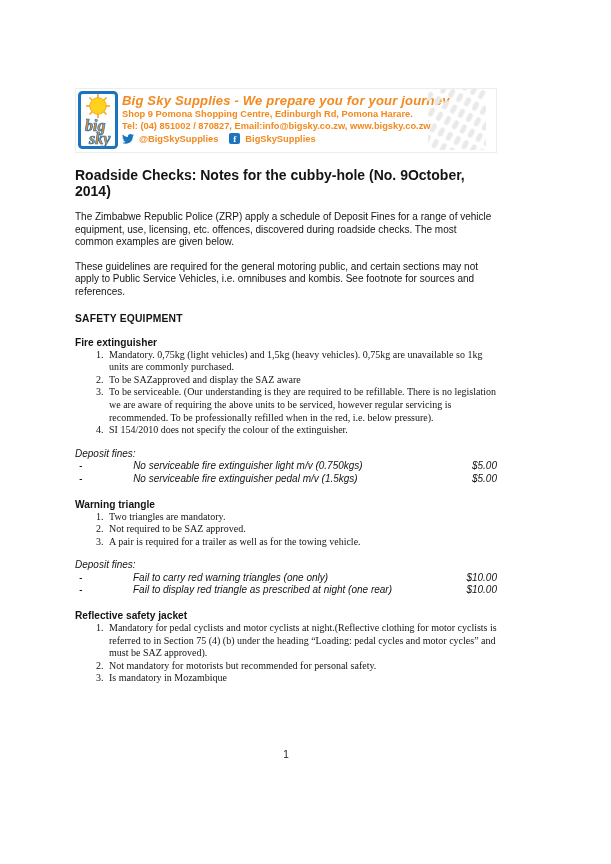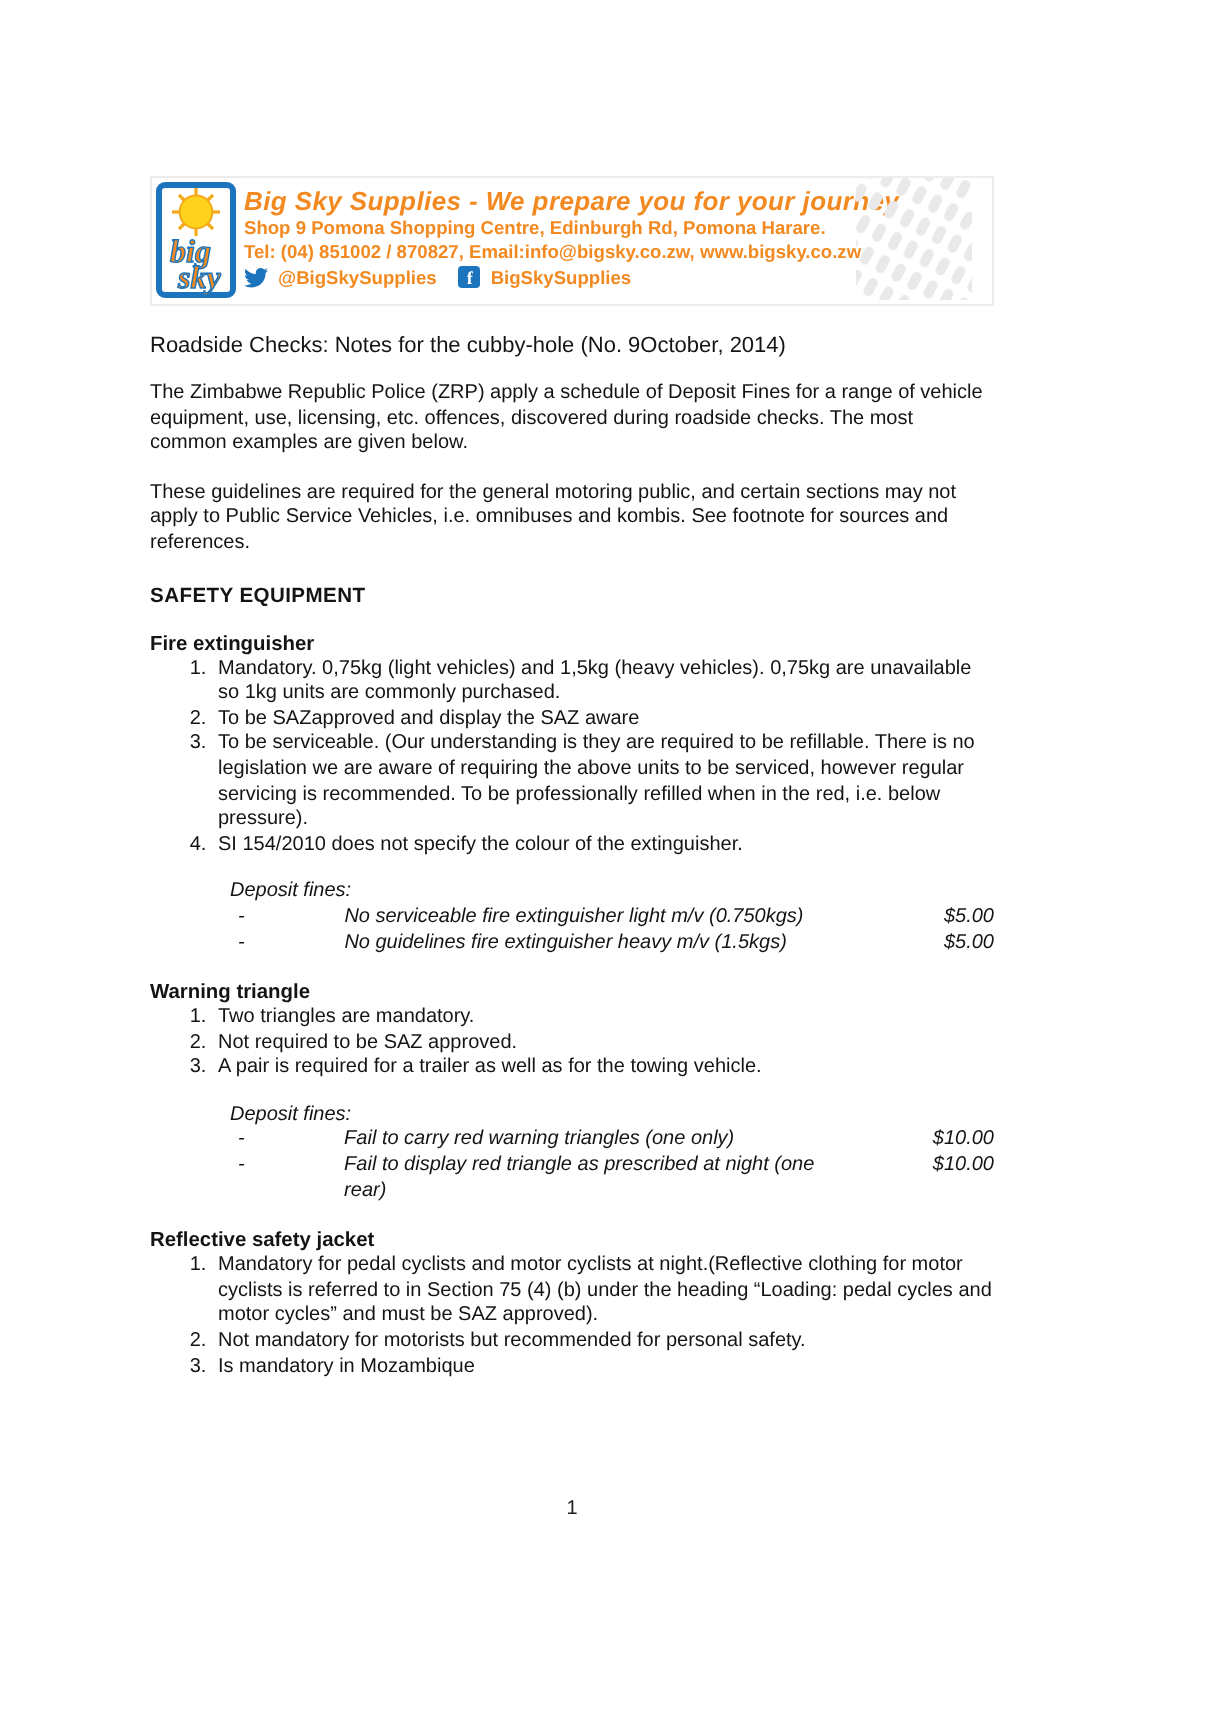--- a/index.html
+++ b/index.html
@@ -36,30 +36,30 @@
   .social { display:flex; align-items:center; gap:5px; margin-top:1px; }
   .social .handle { font-size:9.3px; font-weight:bold; color:#F28A21; }
   .fb-badge {
     display:inline-flex; align-items:center; justify-content:center;
     width:11px; height:11px; border-radius:2px;
     background:#1C75BC; color:#fff; font-size:9px; font-weight:bold;
     font-family:"Liberation Serif", serif; margin-left:6px;
   }
   .tire { position:absolute; right:0; top:0; height:61px; }
   
-  .doc-title { font-size:11px; font-weight:normal; margin:14px 0 0 0; }
+  .doc-title { font-size:14px; font-weight:bold; margin:14px 0 0 0; }
   .para { font-size:10px; line-height:12.6px; margin:12px 0 0 0; }
   .sec-heading { font-size:10.3px; font-weight:bold; margin:14px 0 0 0; letter-spacing:0.2px; }
   .sub-heading { font-size:10.2px; font-weight:bold; margin:13px 0 0 0; }
   ol.num-list {
     margin:1px 0 0 0; padding:0 0 0 31px;
-    font-size:10px; line-height:12.6px;
+    font-size:10px; line-height:12.6px;font-family:Liberation Serif, serif;
   }
   ol.num-list li { padding-left:3px; margin:0; }
-  .fines { margin-top:11px; font-style:italic; font-size:10px; line-height:12.6px;margin-left:40px; }
+  .fines { margin-top:11px; font-style:italic; font-size:10px; line-height:12.6px; }
   .fines-label { font-style:italic; }
   .fine-row { display:flex;gap:47px; }
   .fine-row .dash { width:13px; padding-left:4px; box-sizing:border-box; }
   .fine-row .dash::before { content:"-"; }
   .fine-row .desc { width:368px; }
   .fine-row .amount { flex:1; white-space:nowrap; }
   
   .footer {
     position:absolute; left:75px; top:749px; width:422px;
     text-align:center; font-size:10px; color:#222;
@@ -134,21 +134,21 @@
       </ol>
       <div class="fines">
         <div class="fines-label">Deposit fines:</div>
         <div class="fine-row">
           <span class="dash"></span>
           <span class="desc">No serviceable fire extinguisher light m/v (0.750kgs)</span>
           <span class="amount">$5.00</span>
         </div>
         <div class="fine-row">
           <span class="dash"></span>
-          <span class="desc">No guidelines fire extinguisher heavy m/v (1.5kgs)</span>
+          <span class="desc">No serviceable fire extinguisher pedal m/v (1.5kgs)</span>
           <span class="amount">$5.00</span>
         </div>
       </div>
     </section>
 
     <section>
       <div class="sub-heading">Warning triangle</div>
       <ol class="num-list">
         <li>Two triangles are mandatory.</li>
         <li>Not required to be SAZ approved.</li>

